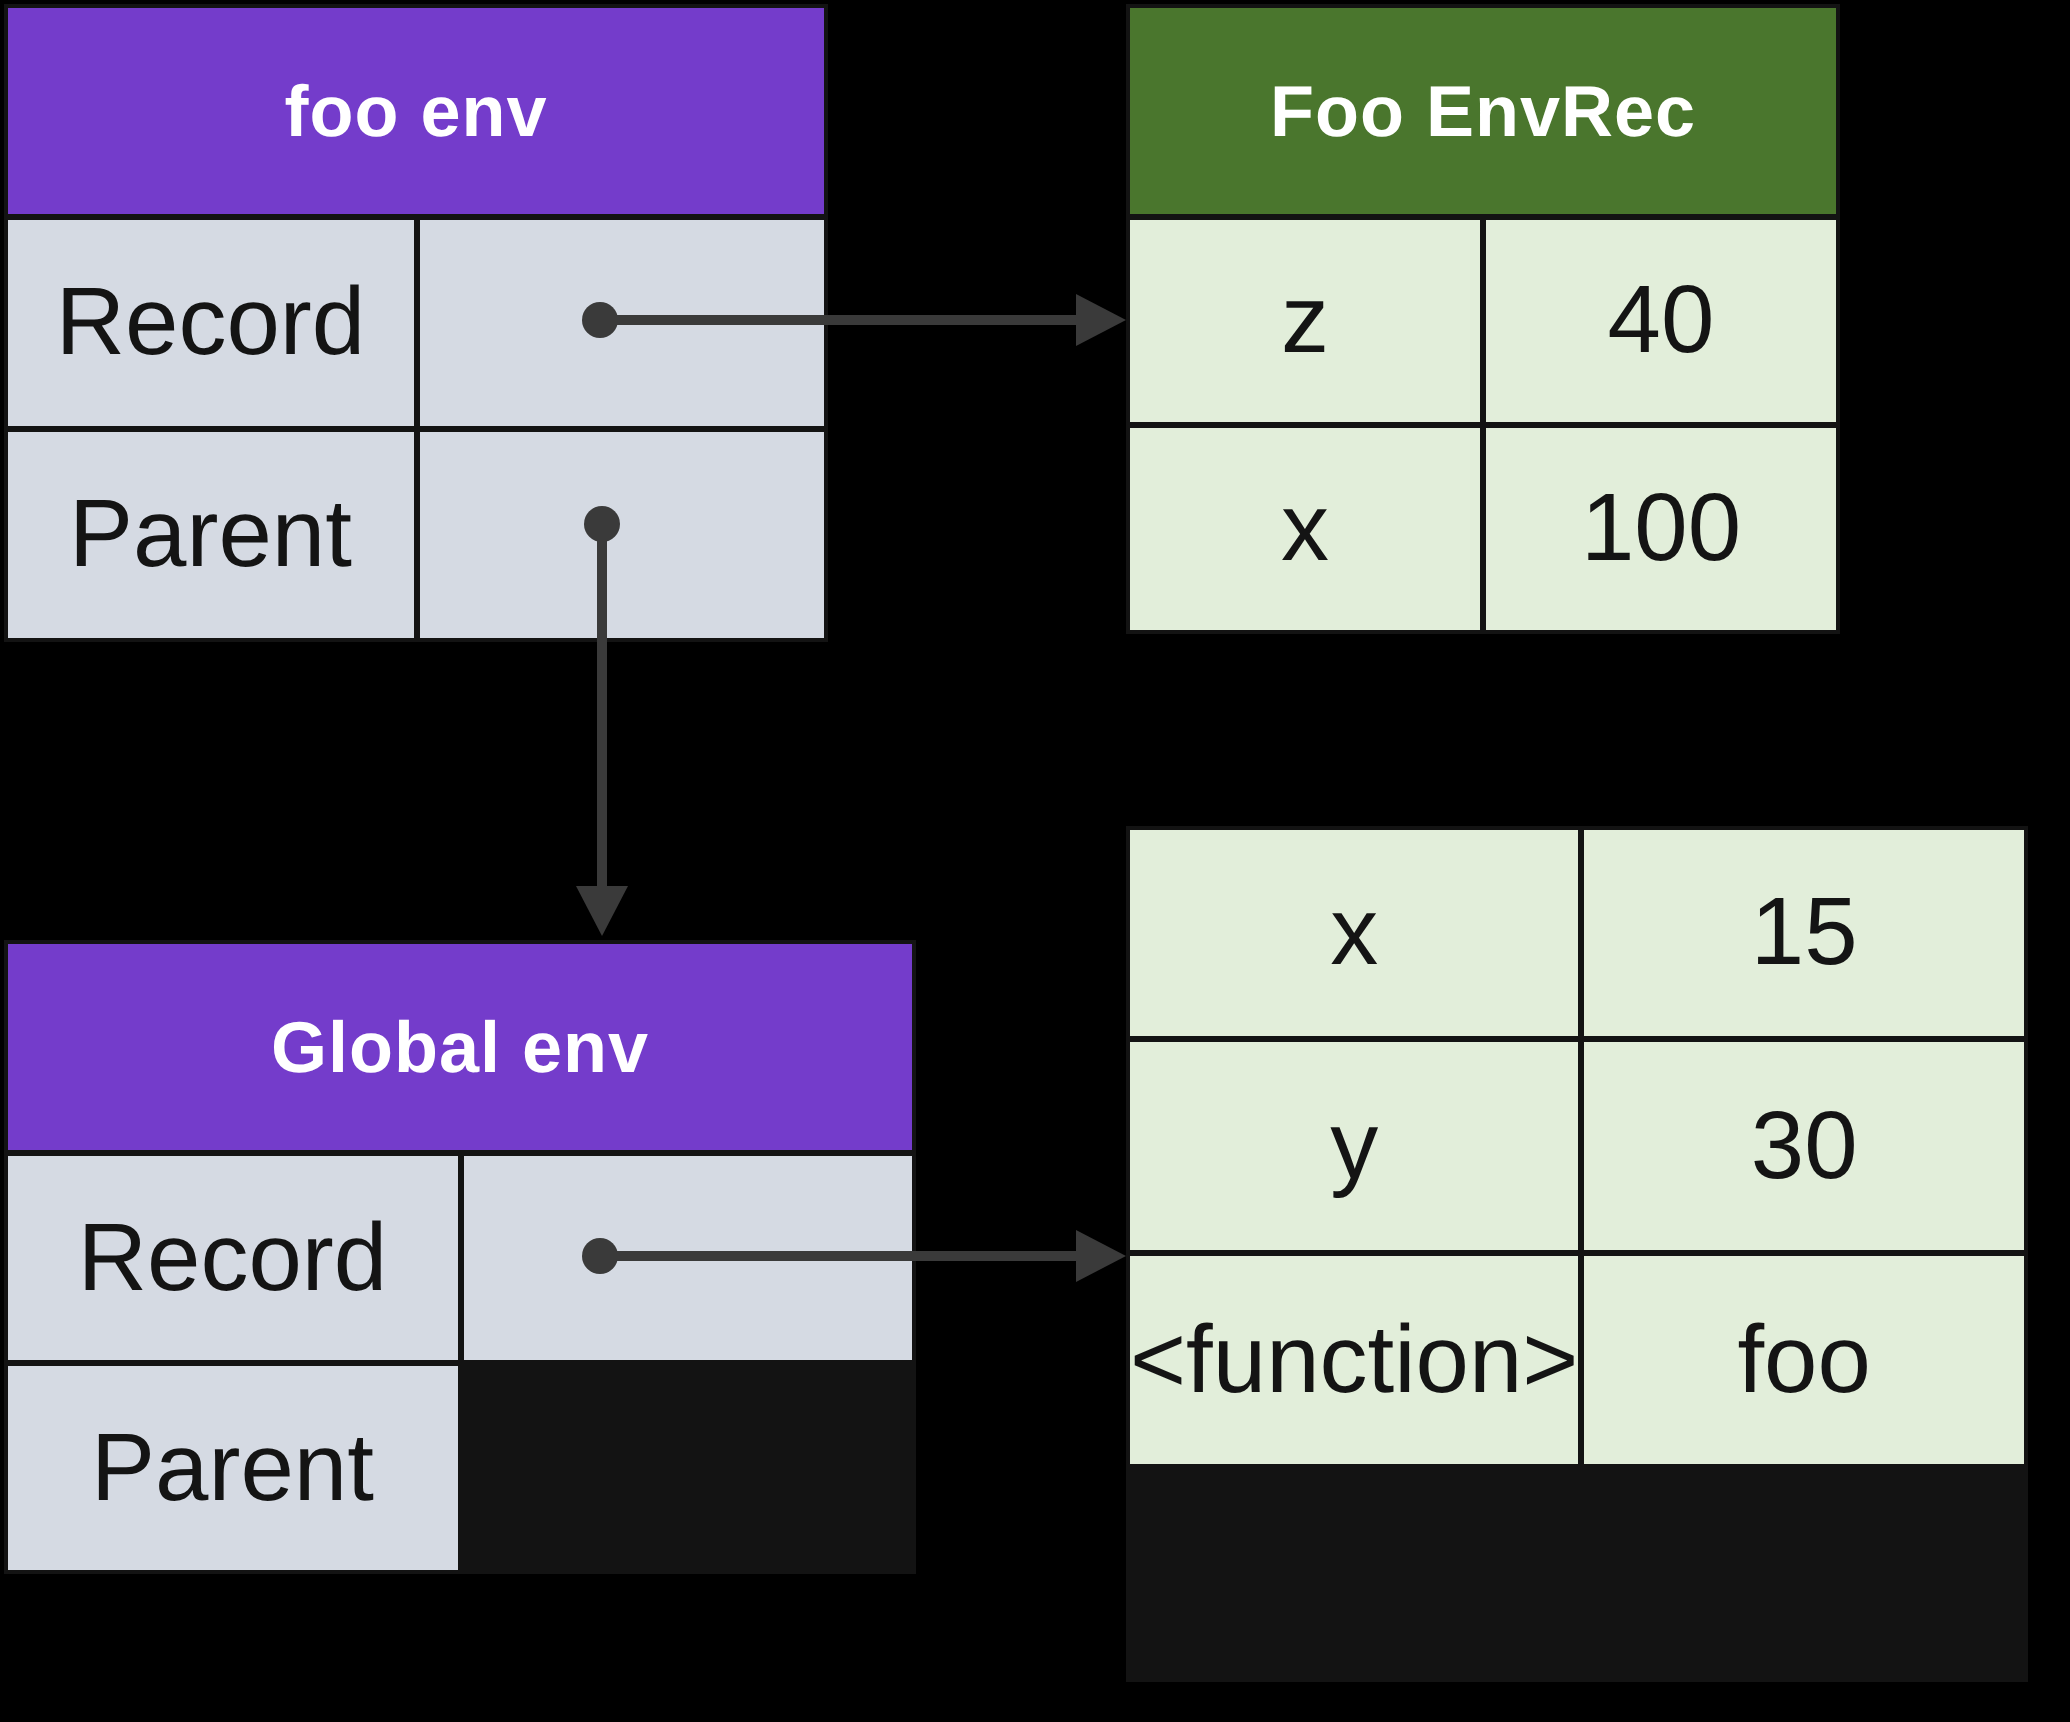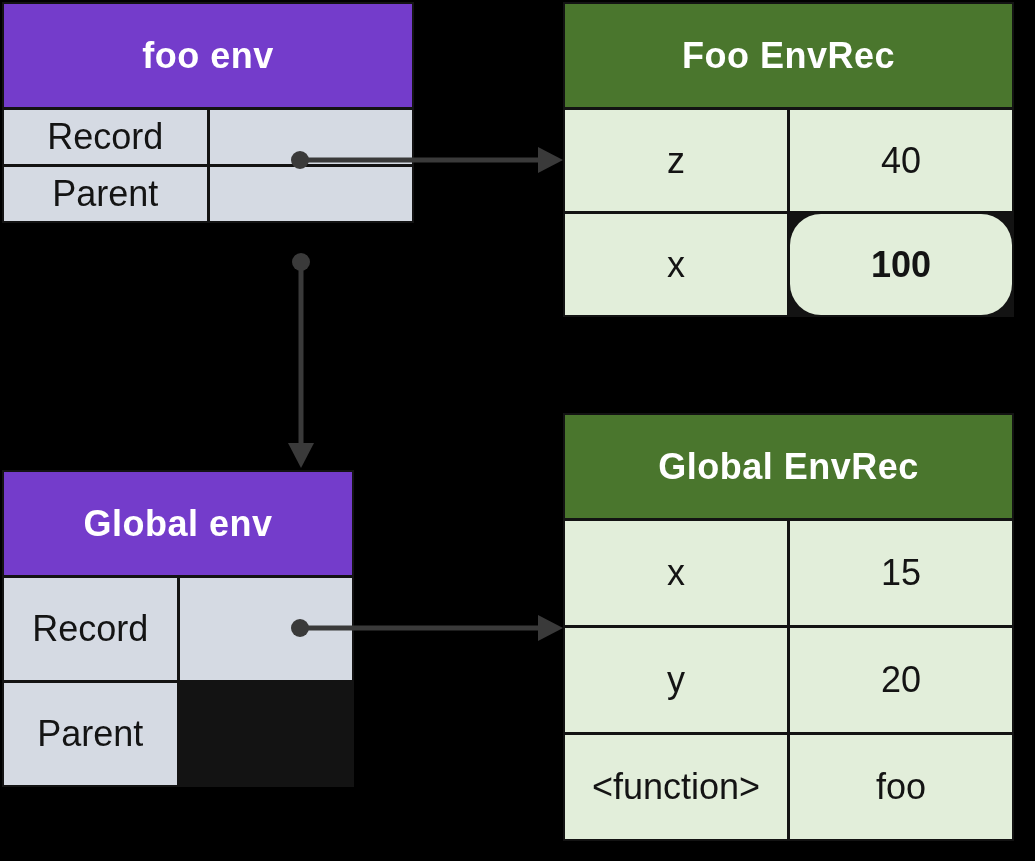--- a/index.html
+++ b/index.html
@@ -35,79 +35,76 @@
     font-weight: bold;
     color: var(--header-text, #fff);
     letter-spacing: 0.5px;
   }
   .env-hdr   { background: var(--env-header-bg, #743CCB); }
   .rec-hdr   { background: var(--envrec-header-bg, #4A762D); }
   .cell {
     display: flex;
     align-items: center;
     justify-content: center;
-    font-size: 36px;
+    font-size: 48px;
     color: var(--cell-text, #141414);
   }
   .env-cell { background: var(--env-cell-bg, #D5DAE3); }
   .rec-cell { background: var(--envrec-cell-bg, #E2EEDA); }
-  .bold { font-weight: bold; border-radius: 31px; }
+  .bold { font-weight: normal; }
 
   .arrows {
     position: absolute;
     left: 0; top: 0;
     width: 1035px;
     height: 861px;
     pointer-events: none;
   }
   .arrow-stroke { stroke: var(--arrow, #3A3A3A); stroke-width: 5px; }
   .arrow-fill   { fill: var(--arrow, #3A3A3A); }
 </style>
 </head>
 <body>
 
 <div class="canvas">
 
-  <div class="tbl" style="left:2px; top:2px; width:412px; height:221px; grid-template-rows:103px 1fr 1fr;">
+  <div class="tbl" style="left:2px; top:2px; width:412px; height:319px; grid-template-rows:103px 1fr 1fr;">
     <div class="hdr env-hdr">
       <span>foo env</span>
     </div>
     <div class="cell env-cell">Record</div>
     <div class="cell env-cell"></div>
     <div class="cell env-cell">Parent</div>
     <div class="cell env-cell"></div>
   </div>
 
-  <div class="tbl" style="left:563px; top:2px; width:451px; height:315px; grid-template-rows:103px 1fr 1fr;">
+  <div class="tbl" style="left:563px; top:2px; width:357px; height:315px; grid-template-rows:103px 1fr 1fr;">
     <div class="hdr rec-hdr">
       <span>Foo EnvRec</span>
     </div>
     <div class="cell rec-cell">z</div>
     <div class="cell rec-cell">40</div>
     <div class="cell rec-cell">x</div>
     <div class="cell rec-cell bold">100</div>
   </div>
 
-  <div class="tbl" style="left:2px; top:470px; width:352px; height:317px; grid-template-rows:103px 1fr 1fr;">
+  <div class="tbl" style="left:2px; top:470px; width:456px; height:317px; grid-template-rows:103px 1fr 1fr;">
     <div class="hdr env-hdr">
       <span>Global env</span>
     </div>
     <div class="cell env-cell">Record</div>
     <div class="cell env-cell"></div>
     <div class="cell env-cell">Parent</div>
   </div>
 
   <div class="tbl" style="left:563px; top:413px; width:451px; height:428px; grid-template-rows:103px 1fr 1fr 1fr;">
-    <div class="hdr rec-hdr">
-      <span>Global EnvRec</span>
-    </div>
     <div class="cell rec-cell">x</div>
     <div class="cell rec-cell">15</div>
     <div class="cell rec-cell">y</div>
-    <div class="cell rec-cell">20</div>
+    <div class="cell rec-cell">30</div>
     <div class="cell rec-cell">&lt;function&gt;</div>
     <div class="cell rec-cell">foo</div>
   </div>
 
   <svg class="arrows" viewBox="0 0 1035 861">
 
     <g>
       <circle class="arrow-fill" cx="300" cy="160" r="9"></circle>
       <line class="arrow-stroke" x1="300" y1="160" x2="541" y2="160"></line>
       <polygon class="arrow-fill" points="563,160 538,147 538,173"></polygon>

